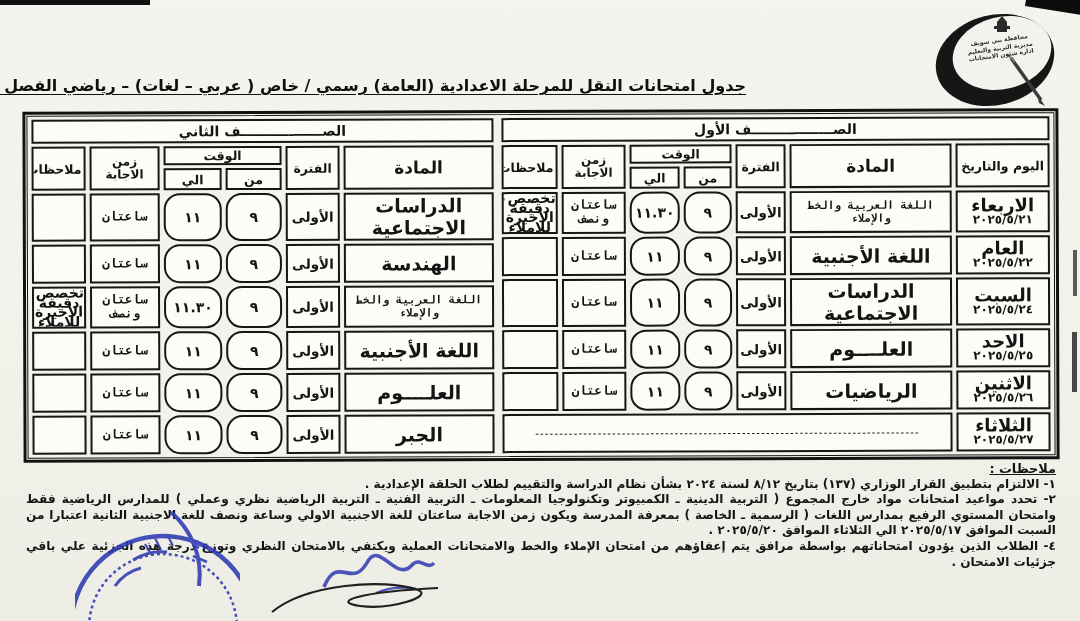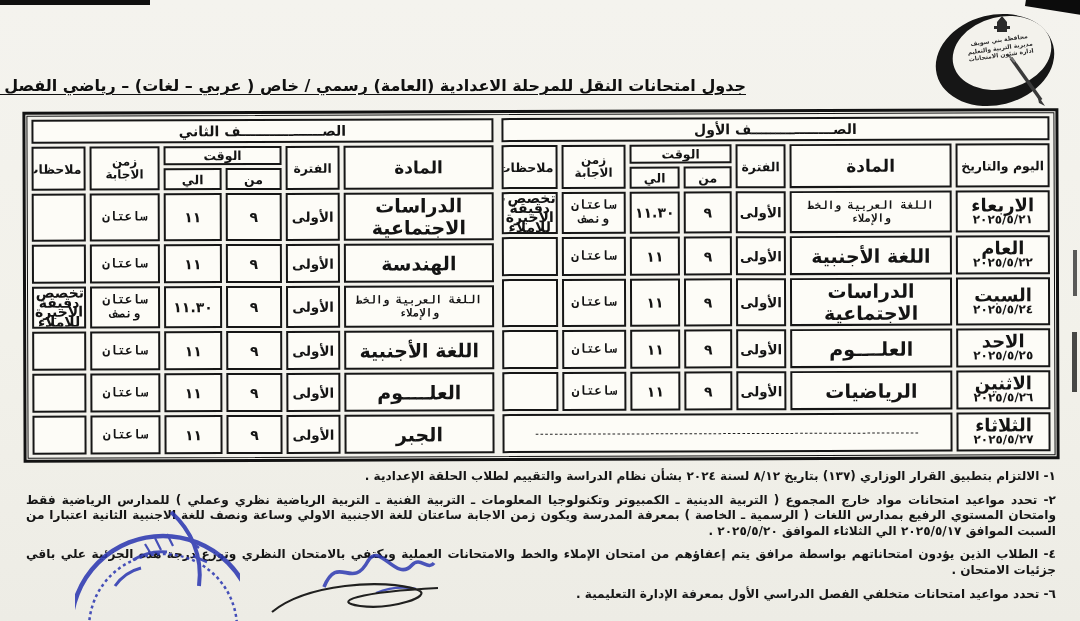--- a/index.html
+++ b/index.html
@@ -46,30 +46,30 @@
   th.grade-h { height:24px; font-size:14px; letter-spacing:0; }
   th { font-size:12.5px; }
   th.subj-h { font-size:17px; }
   th .two-line { display:block; line-height:13px; font-size:12px; }
   tr.subhead th { height:22px; font-size:12.5px; }
   td { height:39px; font-size:13.5px; }
   td.day-cell .dayname { display:block; font-size:18px; line-height:15px; }
   td.day-cell .daydate { display:block; direction:ltr; font-size:12px; line-height:14px; }
   td.subject-cell { font-size:19px; }
   td.subject-xs { font-size:11px;font-family:Liberation Mono, monospace; }
-  td.num-cell { font-size:14px; direction:ltr; }
+  td.num-cell { font-size:14px; direction:ltr;border-radius:16px; }
   td.duration-cell { font-size:12.5px; line-height:14px;font-family:Liberation Mono, monospace; }
   td.notes-mini { font-size:14px; line-height:9.5px; padding:0 0; }
   td.dash-cell { font-size:10px; letter-spacing:1.2px; font-weight:normal; color:#1d1d1d; }
 
   
   .notes { position:absolute; left:26px; top:461px; width:1030px; direction:rtl;
            font-size:12.1px; line-height:15.6px; font-weight:bold; color:#151515; }
   .notes-heading { font-size:12.8px; text-decoration:underline; }
-  .note-line { text-align:justify;margin-top:8px; }
+  .note-line { text-align:justify; }
 
   
   .stamp1 { position:absolute; left:75px; top:490px; width:165px; height:131px; }
   .stamp2 { position:absolute; left:318px; top:545px; width:120px; height:55px; }
   .signature { position:absolute; left:266px; top:580px; width:180px; height:41px; }
 </style>
 </head>
 <body>
 
 <div class="page">
@@ -276,24 +276,24 @@
           <td class="duration-cell">ساعتان</td>
           <td class="notes-mini"></td>
         </tr>
       </tbody>
         </table>
 
     </div>
   </div>
 
   <div class="notes">
+    <div class="notes-heading">ملاحظات :</div>
     <div class="note-line">١-   الالتزام بتطبيق القرار الوزاري (١٣٧) بتاريخ ٨/١٢ لسنة ٢٠٢٤ بشأن نظام الدراسة والتقييم لطلاب الحلقة الإعدادية .</div>
     <div class="note-line">٢-  تحدد مواعيد امتحانات مواد خارج المجموع ( التربية الدينية ـ الكمبيوتر وتكنولوجيا المعلومات ـ التربية الفنية ـ التربية الرياضية نظري وعملي ) للمدارس الرياضية فقط وامتحان المستوي الرفيع بمدارس اللغات ( الرسمية ـ الخاصة ) بمعرفة المدرسة ويكون زمن الاجابة ساعتان للغة الاجنبية الاولي وساعة ونصف للغة الاجنبية الثانية اعتبارا من السبت الموافق ٢٠٢٥/٥/١٧ الي الثلاثاء الموافق ٢٠٢٥/٥/٢٠ .</div>
     <div class="note-line">٤-   الطلاب الذين يؤدون امتحاناتهم بواسطة مرافق يتم إعفاؤهم من امتحان الإملاء والخط والامتحانات العملية ويكتفي بالامتحان النظري وتوزع درجة هذه الجزئية علي باقي جزئيات الامتحان .</div>
-    <div class="note-line">٦- تحدد  مواعيد امتحانات متخلفي الفصل الدراسي الأول بمعرفة الإدارة التعليمية .</div>
   </div>
 
   <svg class="stamp1" viewBox="0 0 165 131">
     <g stroke="#2e3ab2" fill="none" opacity="0.88">
       <circle cx="88" cy="138" r="92" stroke-width="4.5"></circle>
       <circle cx="88" cy="138" r="74" stroke-width="2.5" stroke-dasharray="3 3"></circle>
       <path d="M40 96 q10 -14 26 -18 M58 70 q16 -10 34 -8" stroke-width="3"></path>
       <path d="M96 22 C116 40 128 66 124 96" stroke-width="4"></path>
       <path d="M104 30 l10 14 M112 48 l12 10 M118 66 l14 6" stroke-width="2.5"></path>
       <path d="M70 54 l6 10 m4 -16 l6 12 m6 -16 l6 12" stroke-width="2.2"></path>

